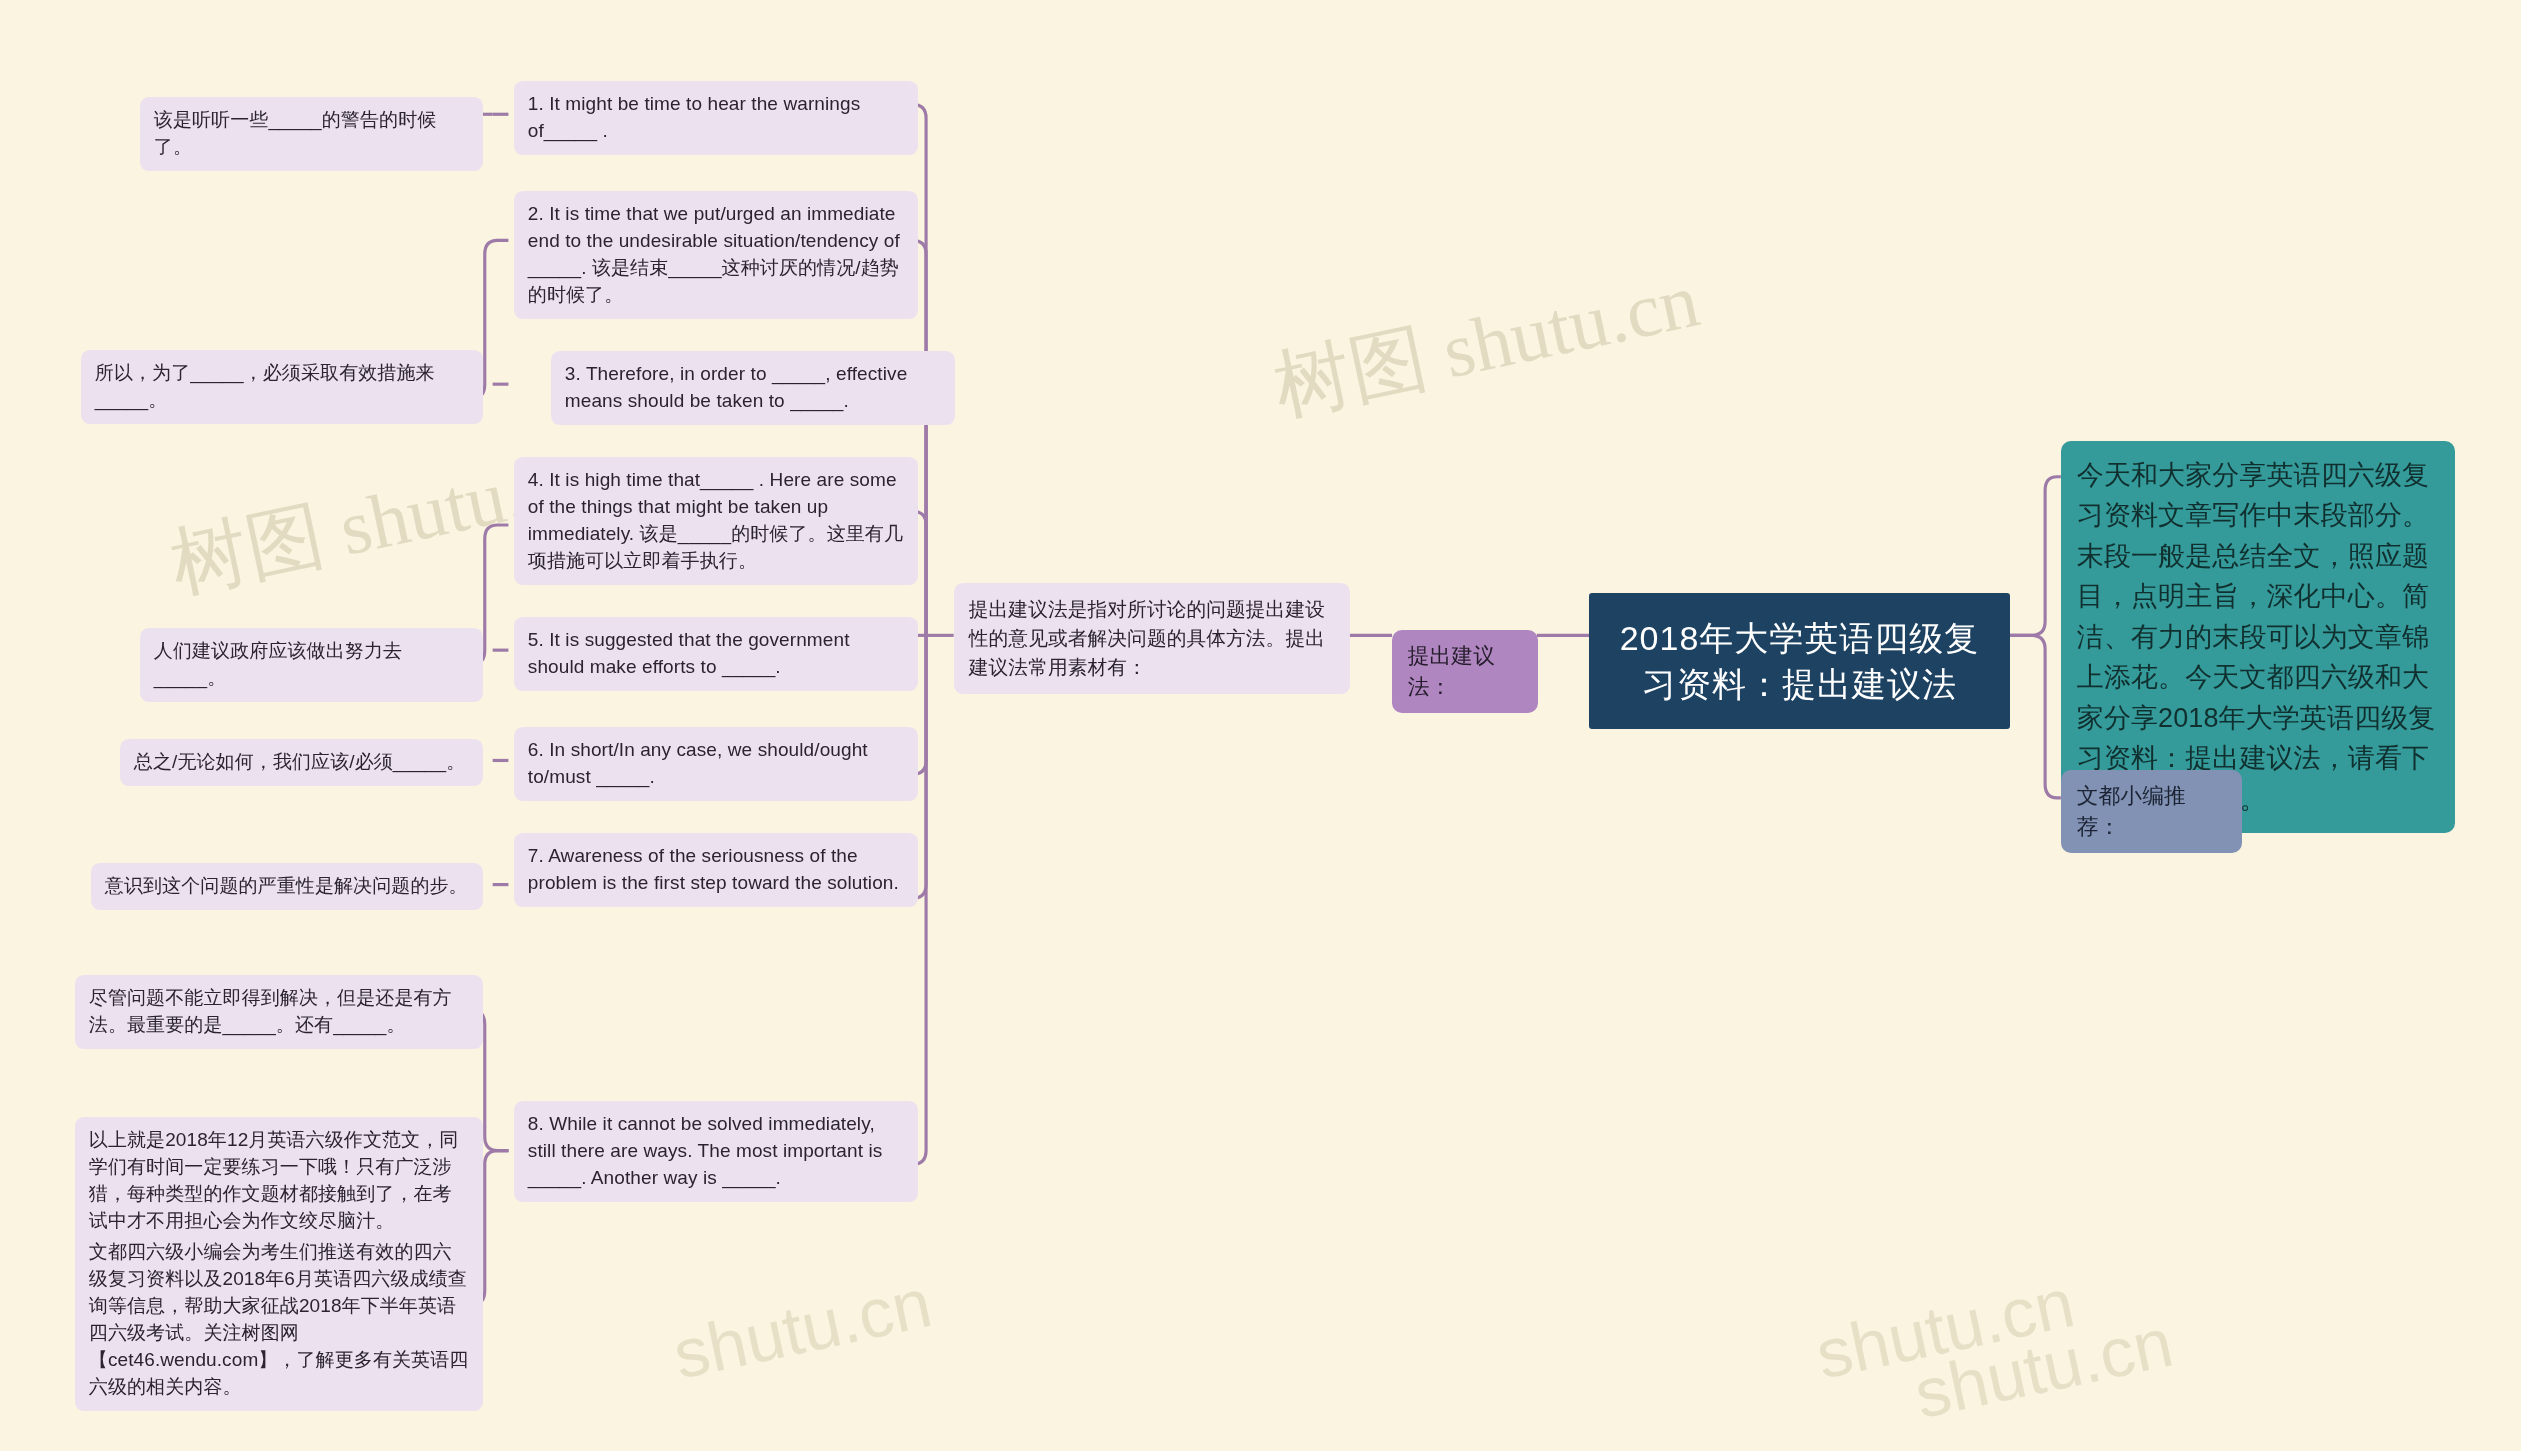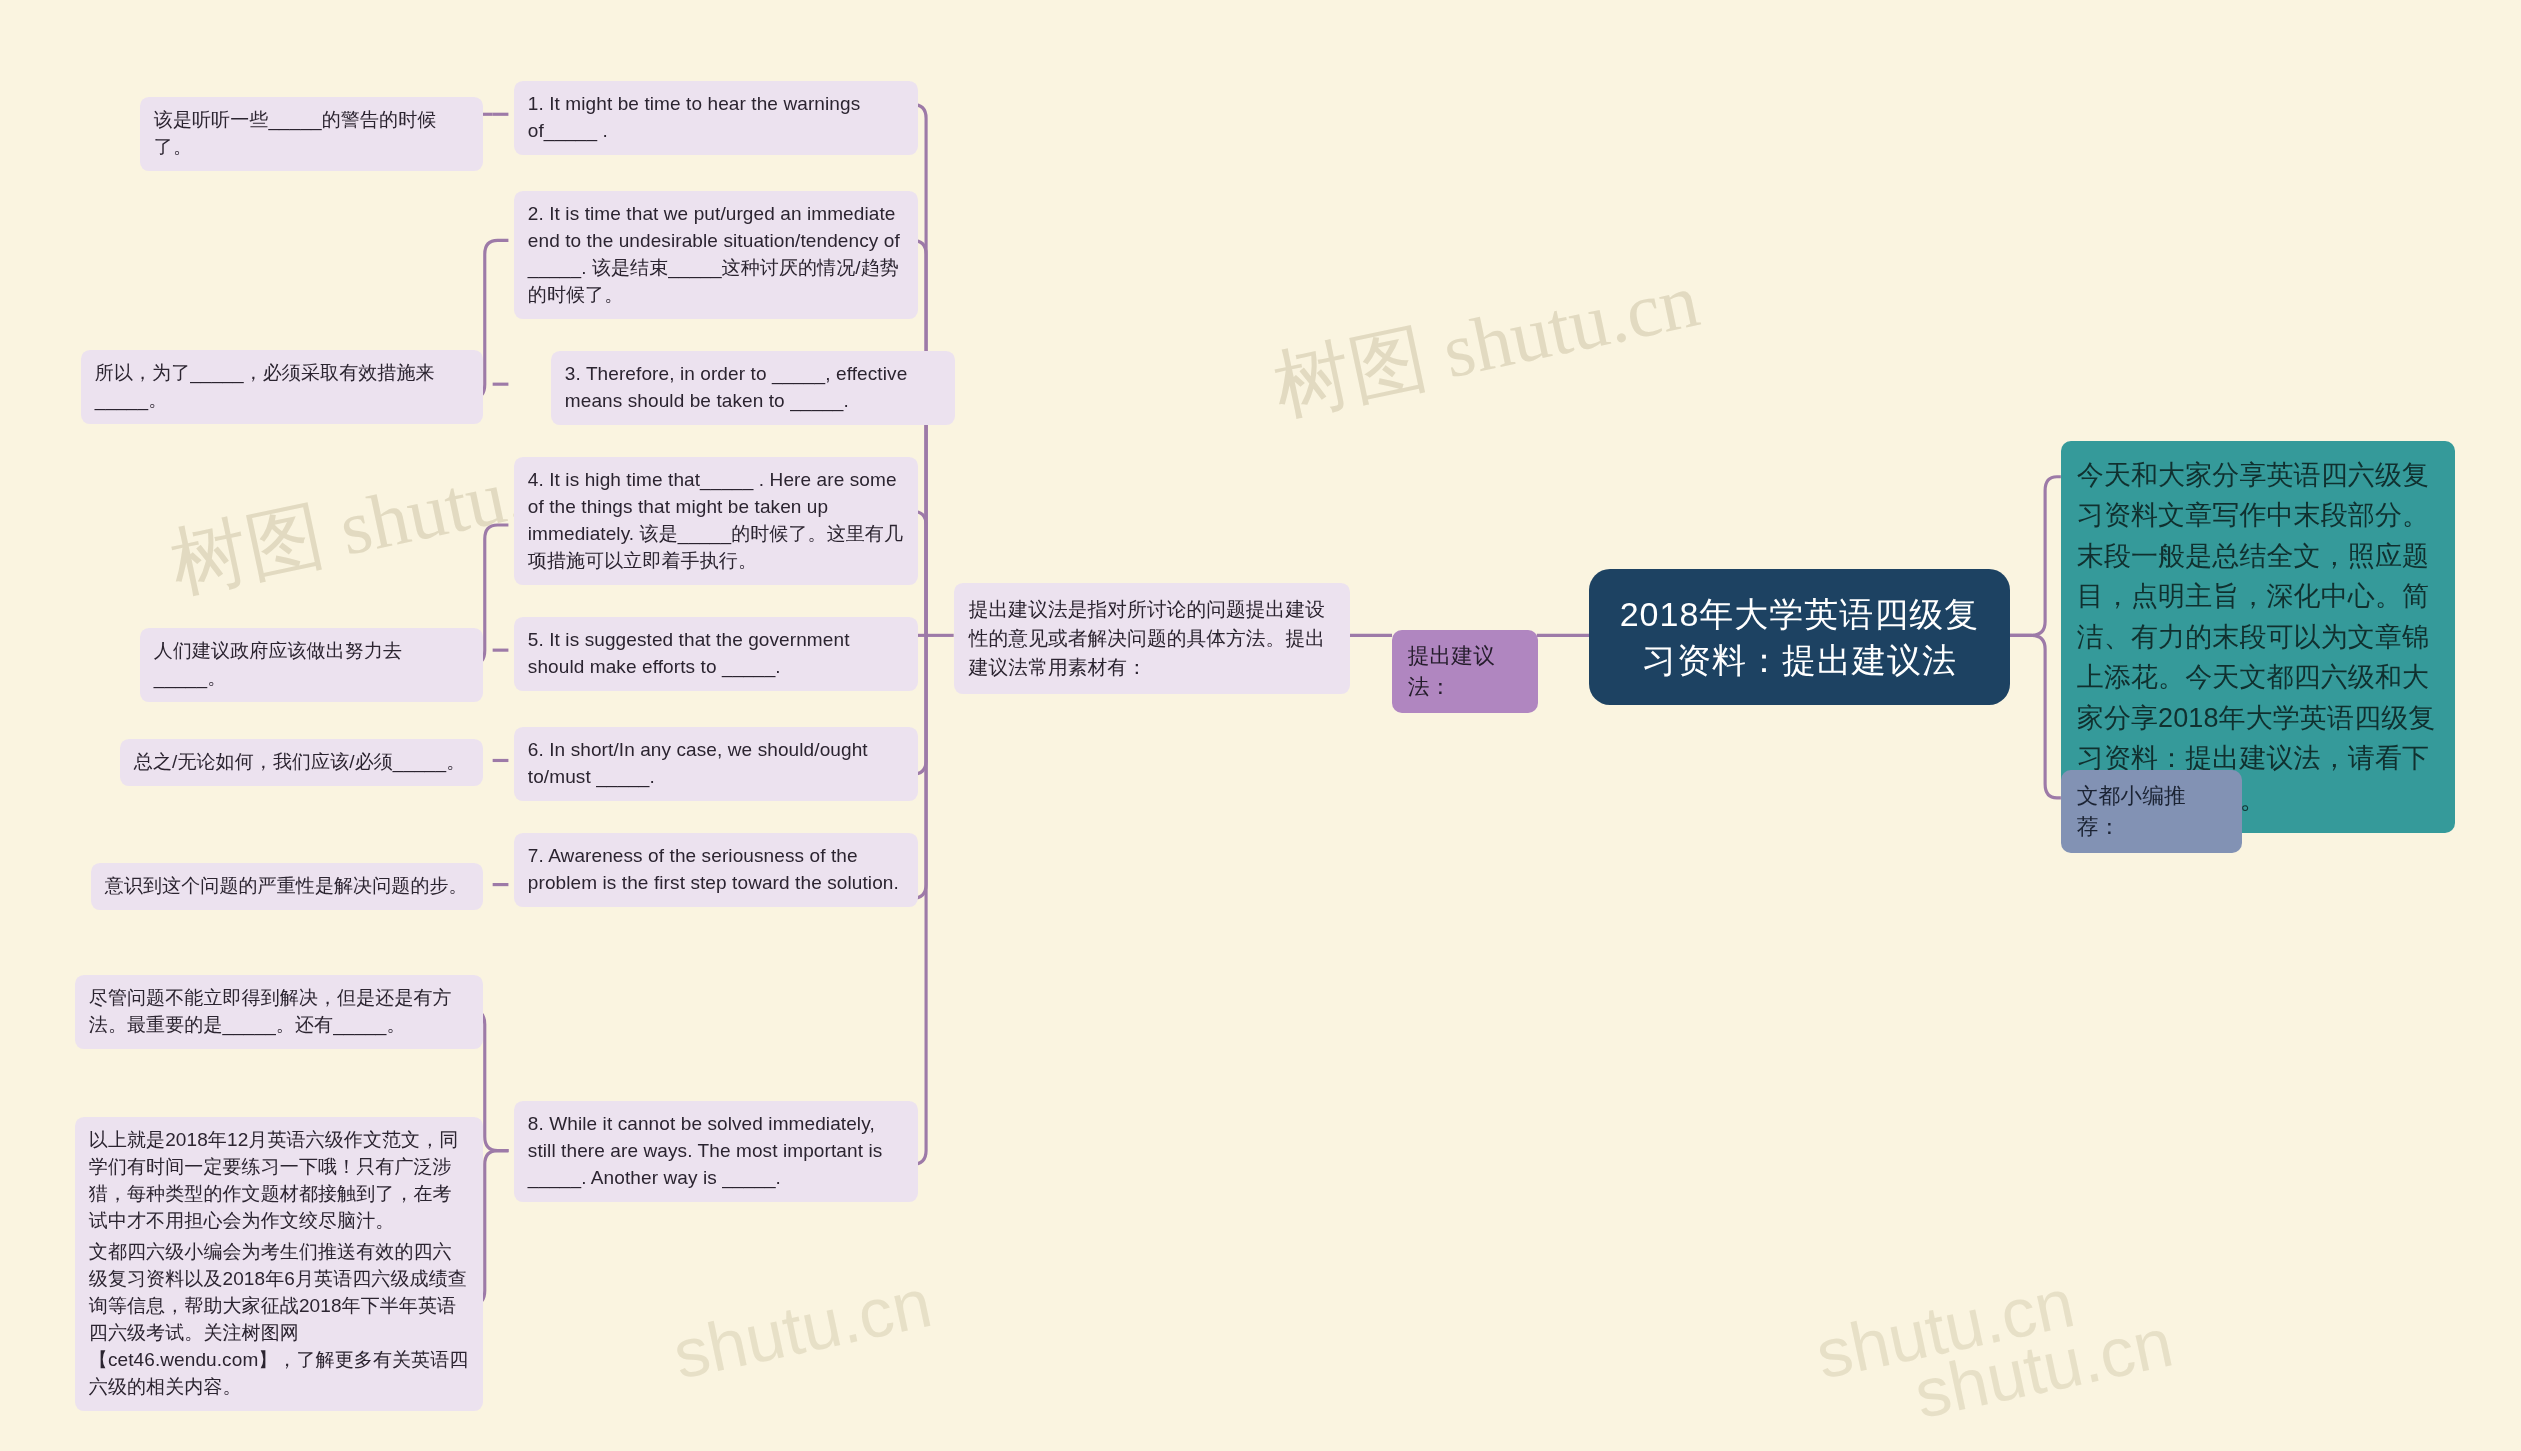--- a/index.html
+++ b/index.html
@@ -33,26 +33,27 @@
     background:#ece2ef;
     color:#2b2430;
     padding:9.9px 13.8px;
     font-size:19px;
   }
   .leaf-cn{ font-size:19px; }
   
   .root{
     background:#1d4262;
     color:#ffffff;
-    border-radius:21px;
+    border-radius:3px;
     font-size:34px;
     text-align:center;
     padding:21.7px 25.6px;
     line-height:1.36;
     letter-spacing:1px;
+    margin-top:24px;
   }
   
   .purple{
     background:#b086c0;
     color:#241c2b;
     font-size:21.7px;
     padding:10.8px 15.8px;
     border-radius:9.9px;
     margin-top:24px;
   }

